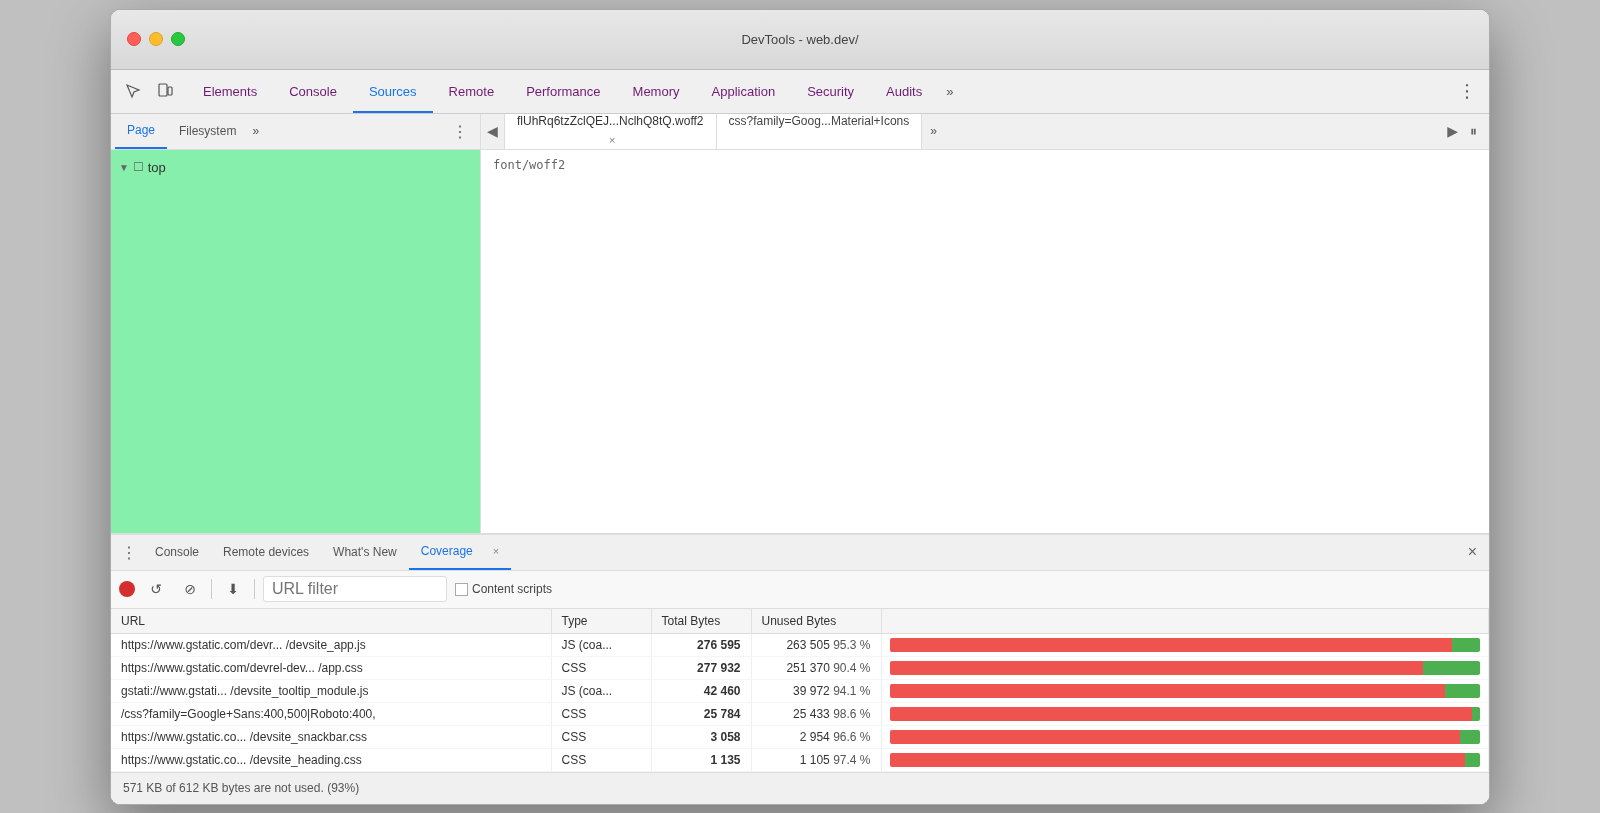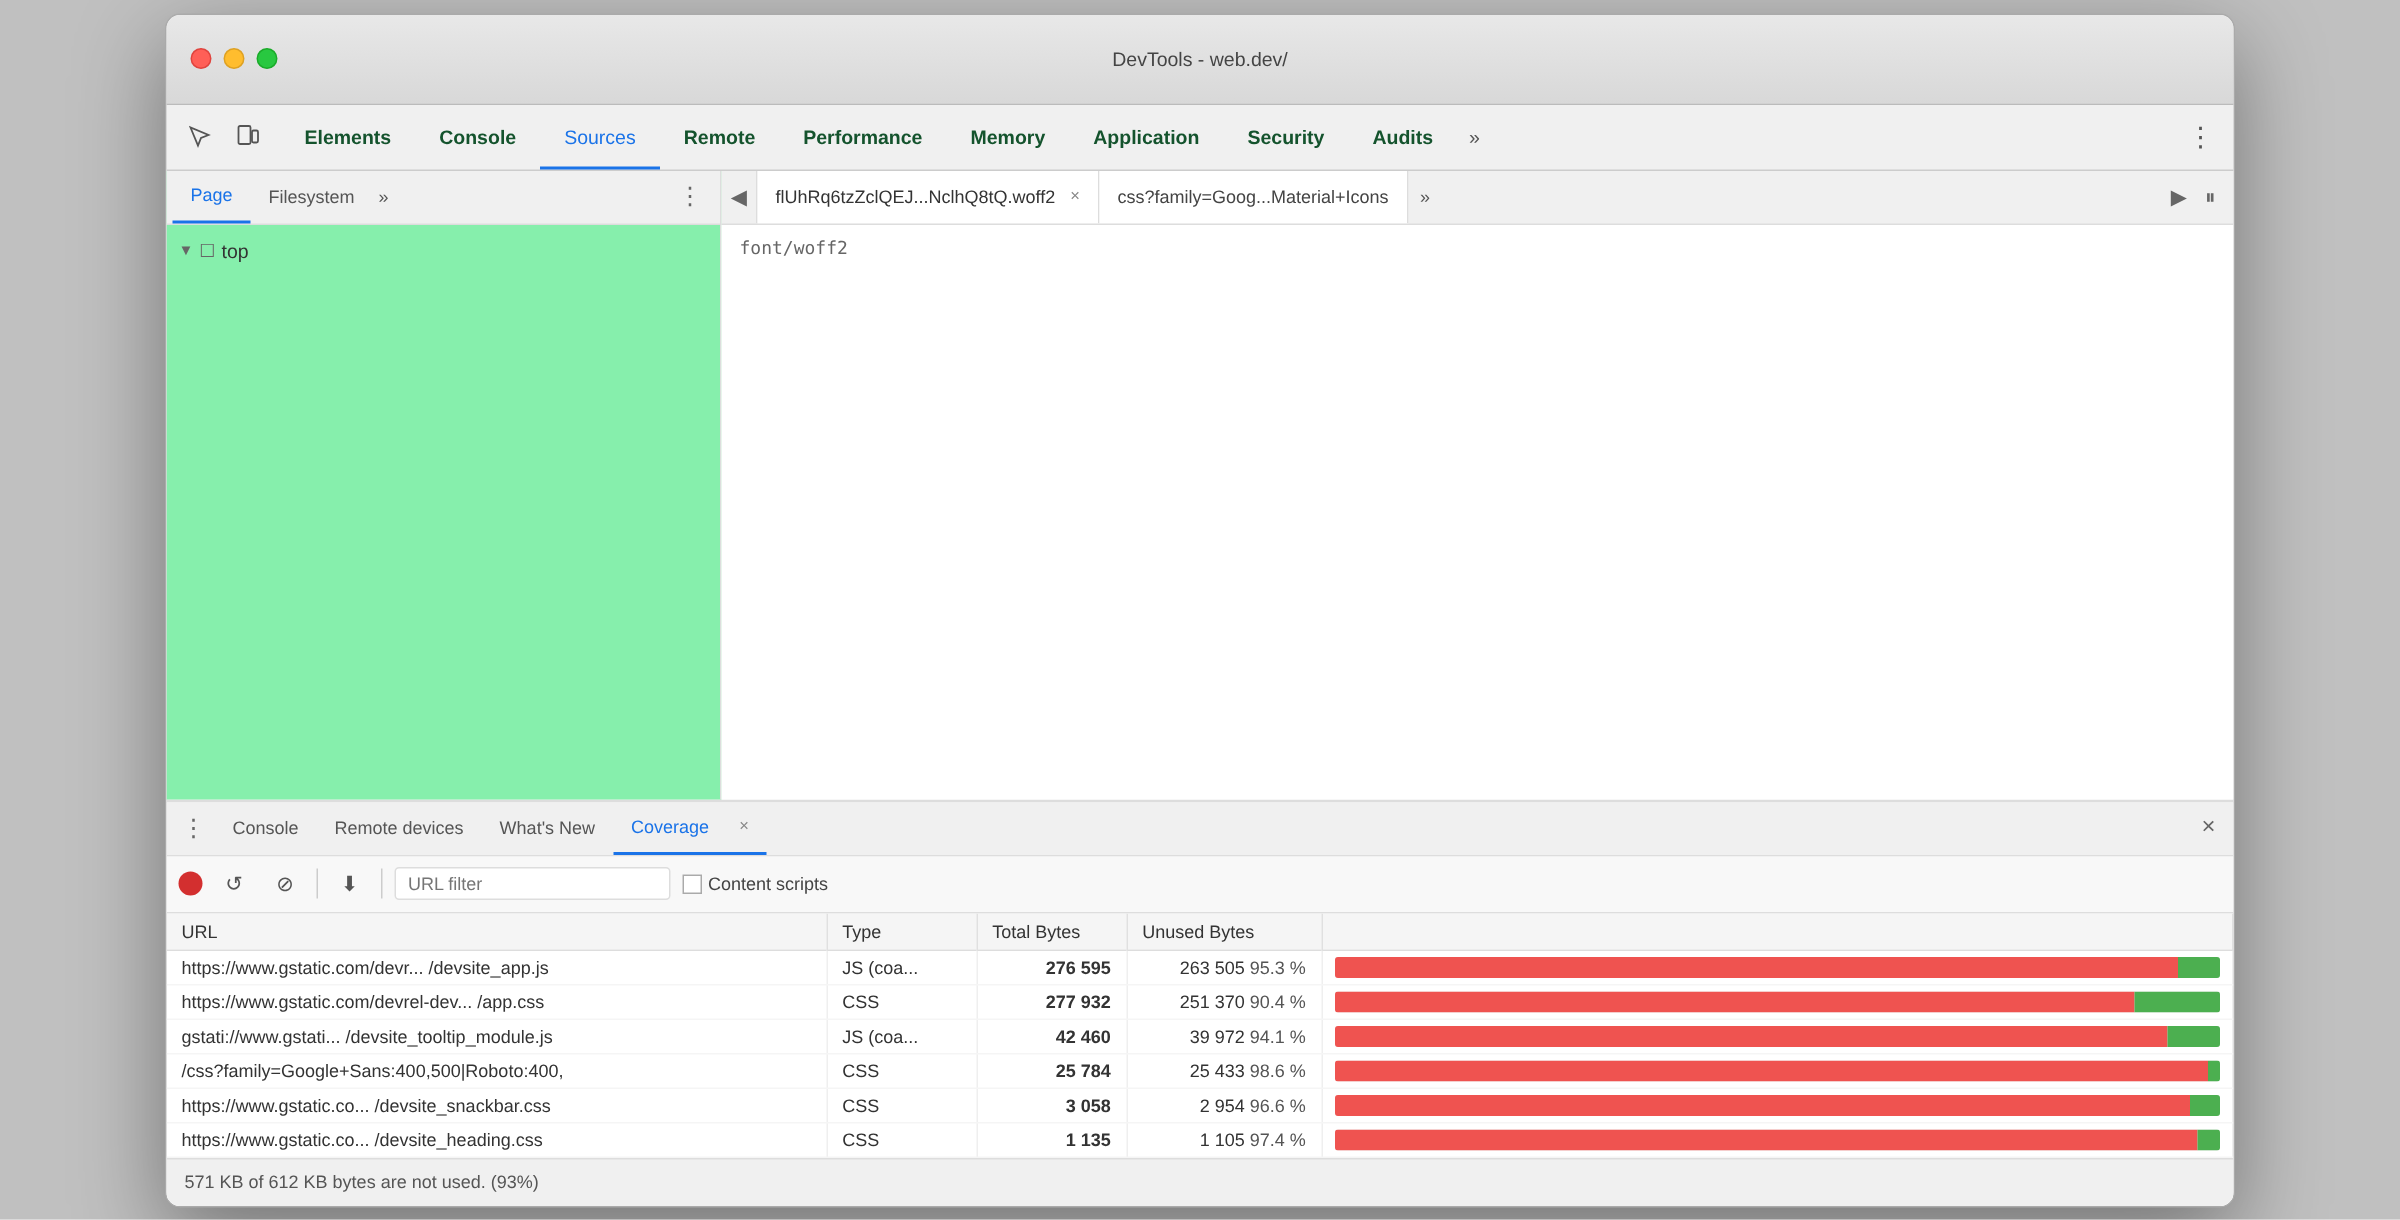--- a/index.html
+++ b/index.html
@@ -86,25 +86,24 @@
       align-items: center;
       height: 100%;
       flex: 1;
     }
     .nav-tab {
       padding: 0 16px;
       height: 100%;
       display: flex;
       align-items: center;
       font-size: 13px;
-      color: #14532d;
+      color: #701a75;
       cursor: pointer;
       position: relative;
       white-space: nowrap;
-      font-weight: bold;
     }
     .nav-tab.active {
       color: #1a73e8;
       font-weight: 500;
     }
     .nav-tab.active::after {
       content: '';
       position: absolute;
       bottom: 0;
       left: 0;
@@ -223,20 +222,21 @@
       font-size: 12px;
       color: #444;
       cursor: pointer;
       border-right: 1px solid #ddd;
       white-space: nowrap;
       max-width: 280px;
       overflow: hidden;
       text-overflow: ellipsis;
       gap: 6px;
       background: #fff;
+      flex-direction: column;
     }
     .file-tab.active { background: #fff; color: #333; }
     .file-tab-close {
       font-size: 11px;
       color: #888;
       margin-left: 4px;
       cursor: pointer;
     }
     .file-tab-more {
       font-size: 12px;
@@ -344,21 +344,21 @@
     }
     .cov-separator {
       width: 1px;
       height: 20px;
       background: #ccc;
     }
     .cov-filter {
       border: 1px solid #ddd;
       border-radius: 3px;
       padding: 3px 8px;
-      font-size: 12px;
+      font-size: 16px;
       color: #555;
       background: #fff;
       width: 184px;
       outline: none;
     }
     .cov-checkbox-group {
       display: flex;
       align-items: center;
       gap: 4px;
       font-size: 12px;

